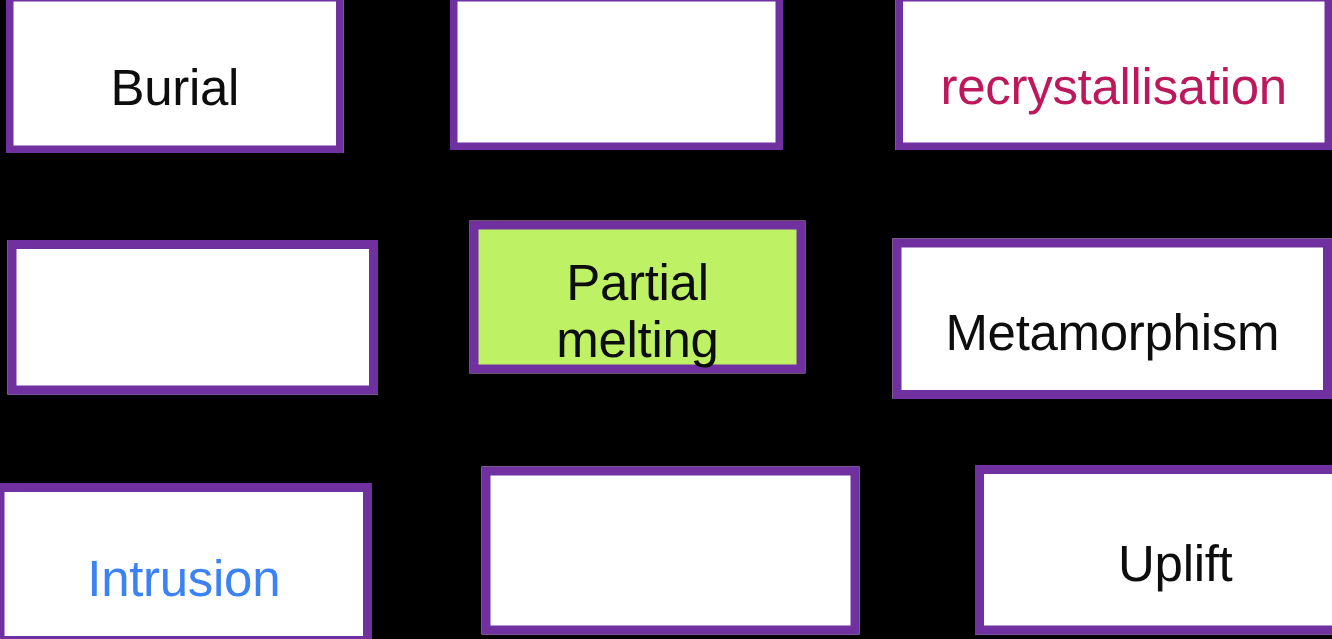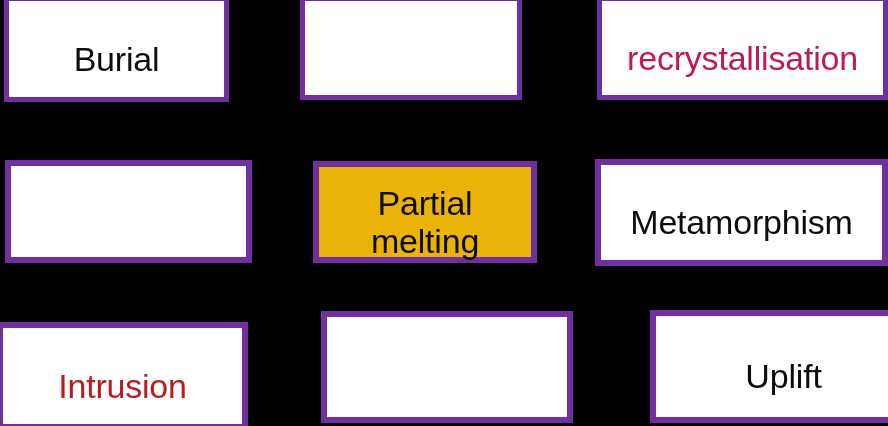--- a/index.html
+++ b/index.html
@@ -74,29 +74,29 @@
     </div>
     <div class="node" style="left: 300px; top: -4px; width: 222px; height: 104px; border-width: 5px; border-color: rgb(112, 48, 160); background: rgb(255, 255, 255);">
       <div class="node-label" style="color: rgb(13, 13, 13);"></div>
     </div>
     <div class="node" style="left: 597px; top: -4px; width: 291px; height: 104px; border-width: 5px; border-color: rgb(112, 48, 160); background: rgb(255, 255, 255);">
       <div class="node-label" style="color: #be185d;">recrystallisation</div>
     </div>
     <div class="node" style="left: 5px; top: 160px; width: 247px; height: 103px; border-width: 6px; border-color: rgb(112, 48, 160); background: rgb(255, 255, 255);">
       <div class="node-label" style="color: rgb(13, 13, 13);"></div>
     </div>
-    <div class="node" style="left: 313px; top: 161px; width: 224px; height: 102px; border-width: 6px; border-color: rgb(112, 48, 160); background: #eab308;">
+    <div class="node" style="left: 313px; top: 147px; width: 224px; height: 102px; border-width: 6px; border-color: rgb(112, 48, 160); background: #bef264;">
       <div class="node-label" style="color: rgb(13, 13, 13);">Partial
 melting</div>
     </div>
     <div class="node" style="left: 595px; top: 159px; width: 293px; height: 107px; border-width: 6px; border-color: rgb(112, 48, 160); background: rgb(255, 255, 255);">
       <div class="node-label" style="color: rgb(13, 13, 13);">Metamorphism</div>
     </div>
     <div class="node" style="left: -3px; top: 322px; width: 251px; height: 108px; border-width: 6px; border-color: rgb(112, 48, 160); background: rgb(255, 255, 255);">
-      <div class="node-label" style="color: #b91c1c;">Intrusion</div>
+      <div class="node-label" style="color: #3b82f6;">Intrusion</div>
     </div>
     <div class="node" style="left: 321px; top: 311px; width: 252px; height: 112px; border-width: 6px; border-color: rgb(112, 48, 160); background: rgb(255, 255, 255);">
       <div class="node-label" style="color: rgb(13, 13, 13);"></div>
     </div>
     <div class="node" style="left: 650px; top: 310px; width: 267px; height: 113px; border-width: 6px; border-color: rgb(112, 48, 160); background: rgb(255, 255, 255);">
       <div class="node-label" style="color: rgb(13, 13, 13);">Uplift</div>
     </div>
   </div>
 
 </body></html>

